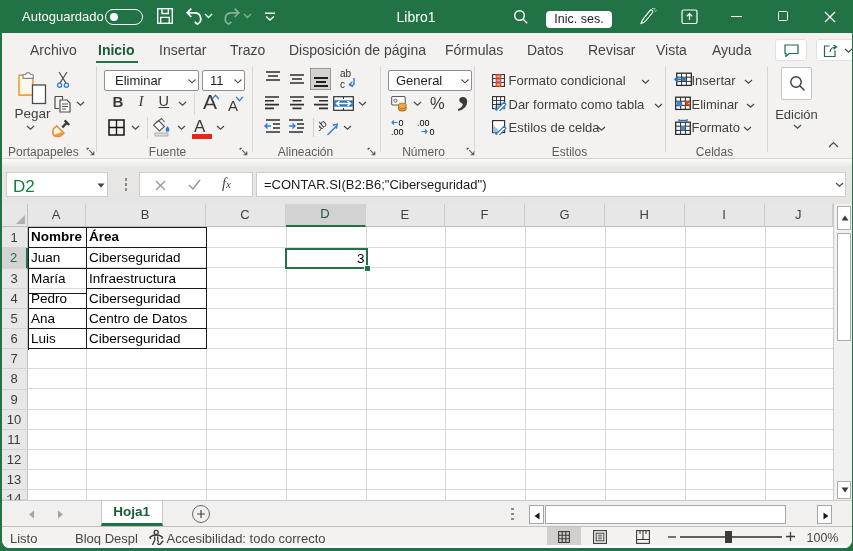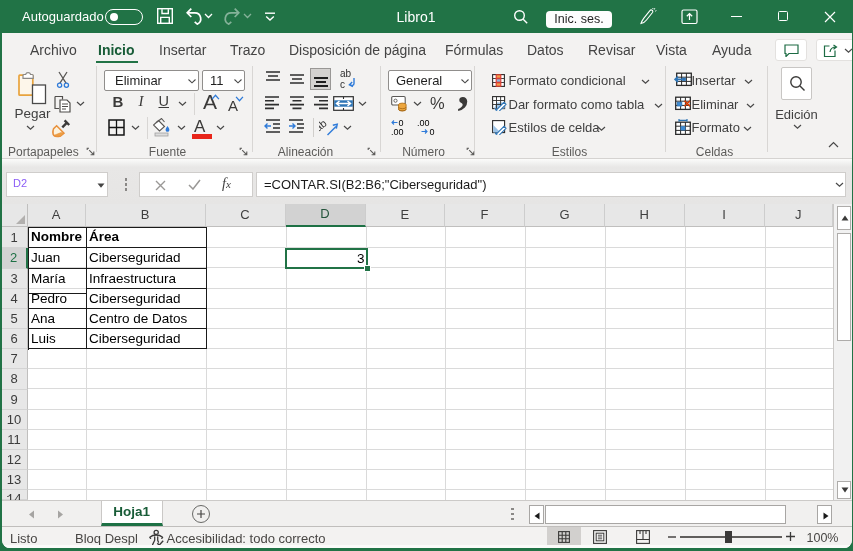--- a/index.html
+++ b/index.html
@@ -369,21 +369,21 @@
   <svg class="abs" style="left:791px;top:91px;" width="9" height="6" viewBox="0 0 9 6">
         <path d="M1 1 l3.5 3.3 L8 1" fill="none" stroke="#4a4a4a" stroke-width="1.2"></path>
       </svg>
   <svg class="abs" style="left:826px;top:108px;" width="11" height="7" viewBox="0 0 11 7">
         <path d="M1 6 l4.5-4.5 L10 6" fill="none" stroke="#4a4a4a" stroke-width="1.2"></path>
       </svg>
 </div>
 
 <div id="fbar">
   <div class="wbox" style="left:4.5px;width:101.5px;">
-    <div class="abs" style="left:6px;top:3.5px;font-size:11px;color:#8b5cf6;">D2</div>
+    <div class="abs" style="left:6px;top:3.5px;font-size:17px;color:#15803d;">D2</div>
     <svg class="abs" style="left:90px;top:9.5px;" width="8" height="5" viewBox="0 0 8 5">
           <path d="M0.5 0.5 h7 L4 4.8 Z" fill="#444"></path>
         </svg>
   </div>
   <div class="abs" style="left:123px;top:19px;width:2.5px;height:13px;background:repeating-linear-gradient(to bottom,#8a8886 0 2.5px,transparent 2.5px 5px);"></div>
   <div class="wbox" style="left:137.5px;width:114px;">
     <svg class="abs" style="left:15px;top:6.5px;" width="11" height="11" viewBox="0 0 11 11">
           <path d="M1 1 L10 10 M10 1 L1 10" stroke="#9a9896" stroke-width="1.4"></path>
         </svg>
     <svg class="abs" style="left:48px;top:6px;" width="13" height="11" viewBox="0 0 13 11">

